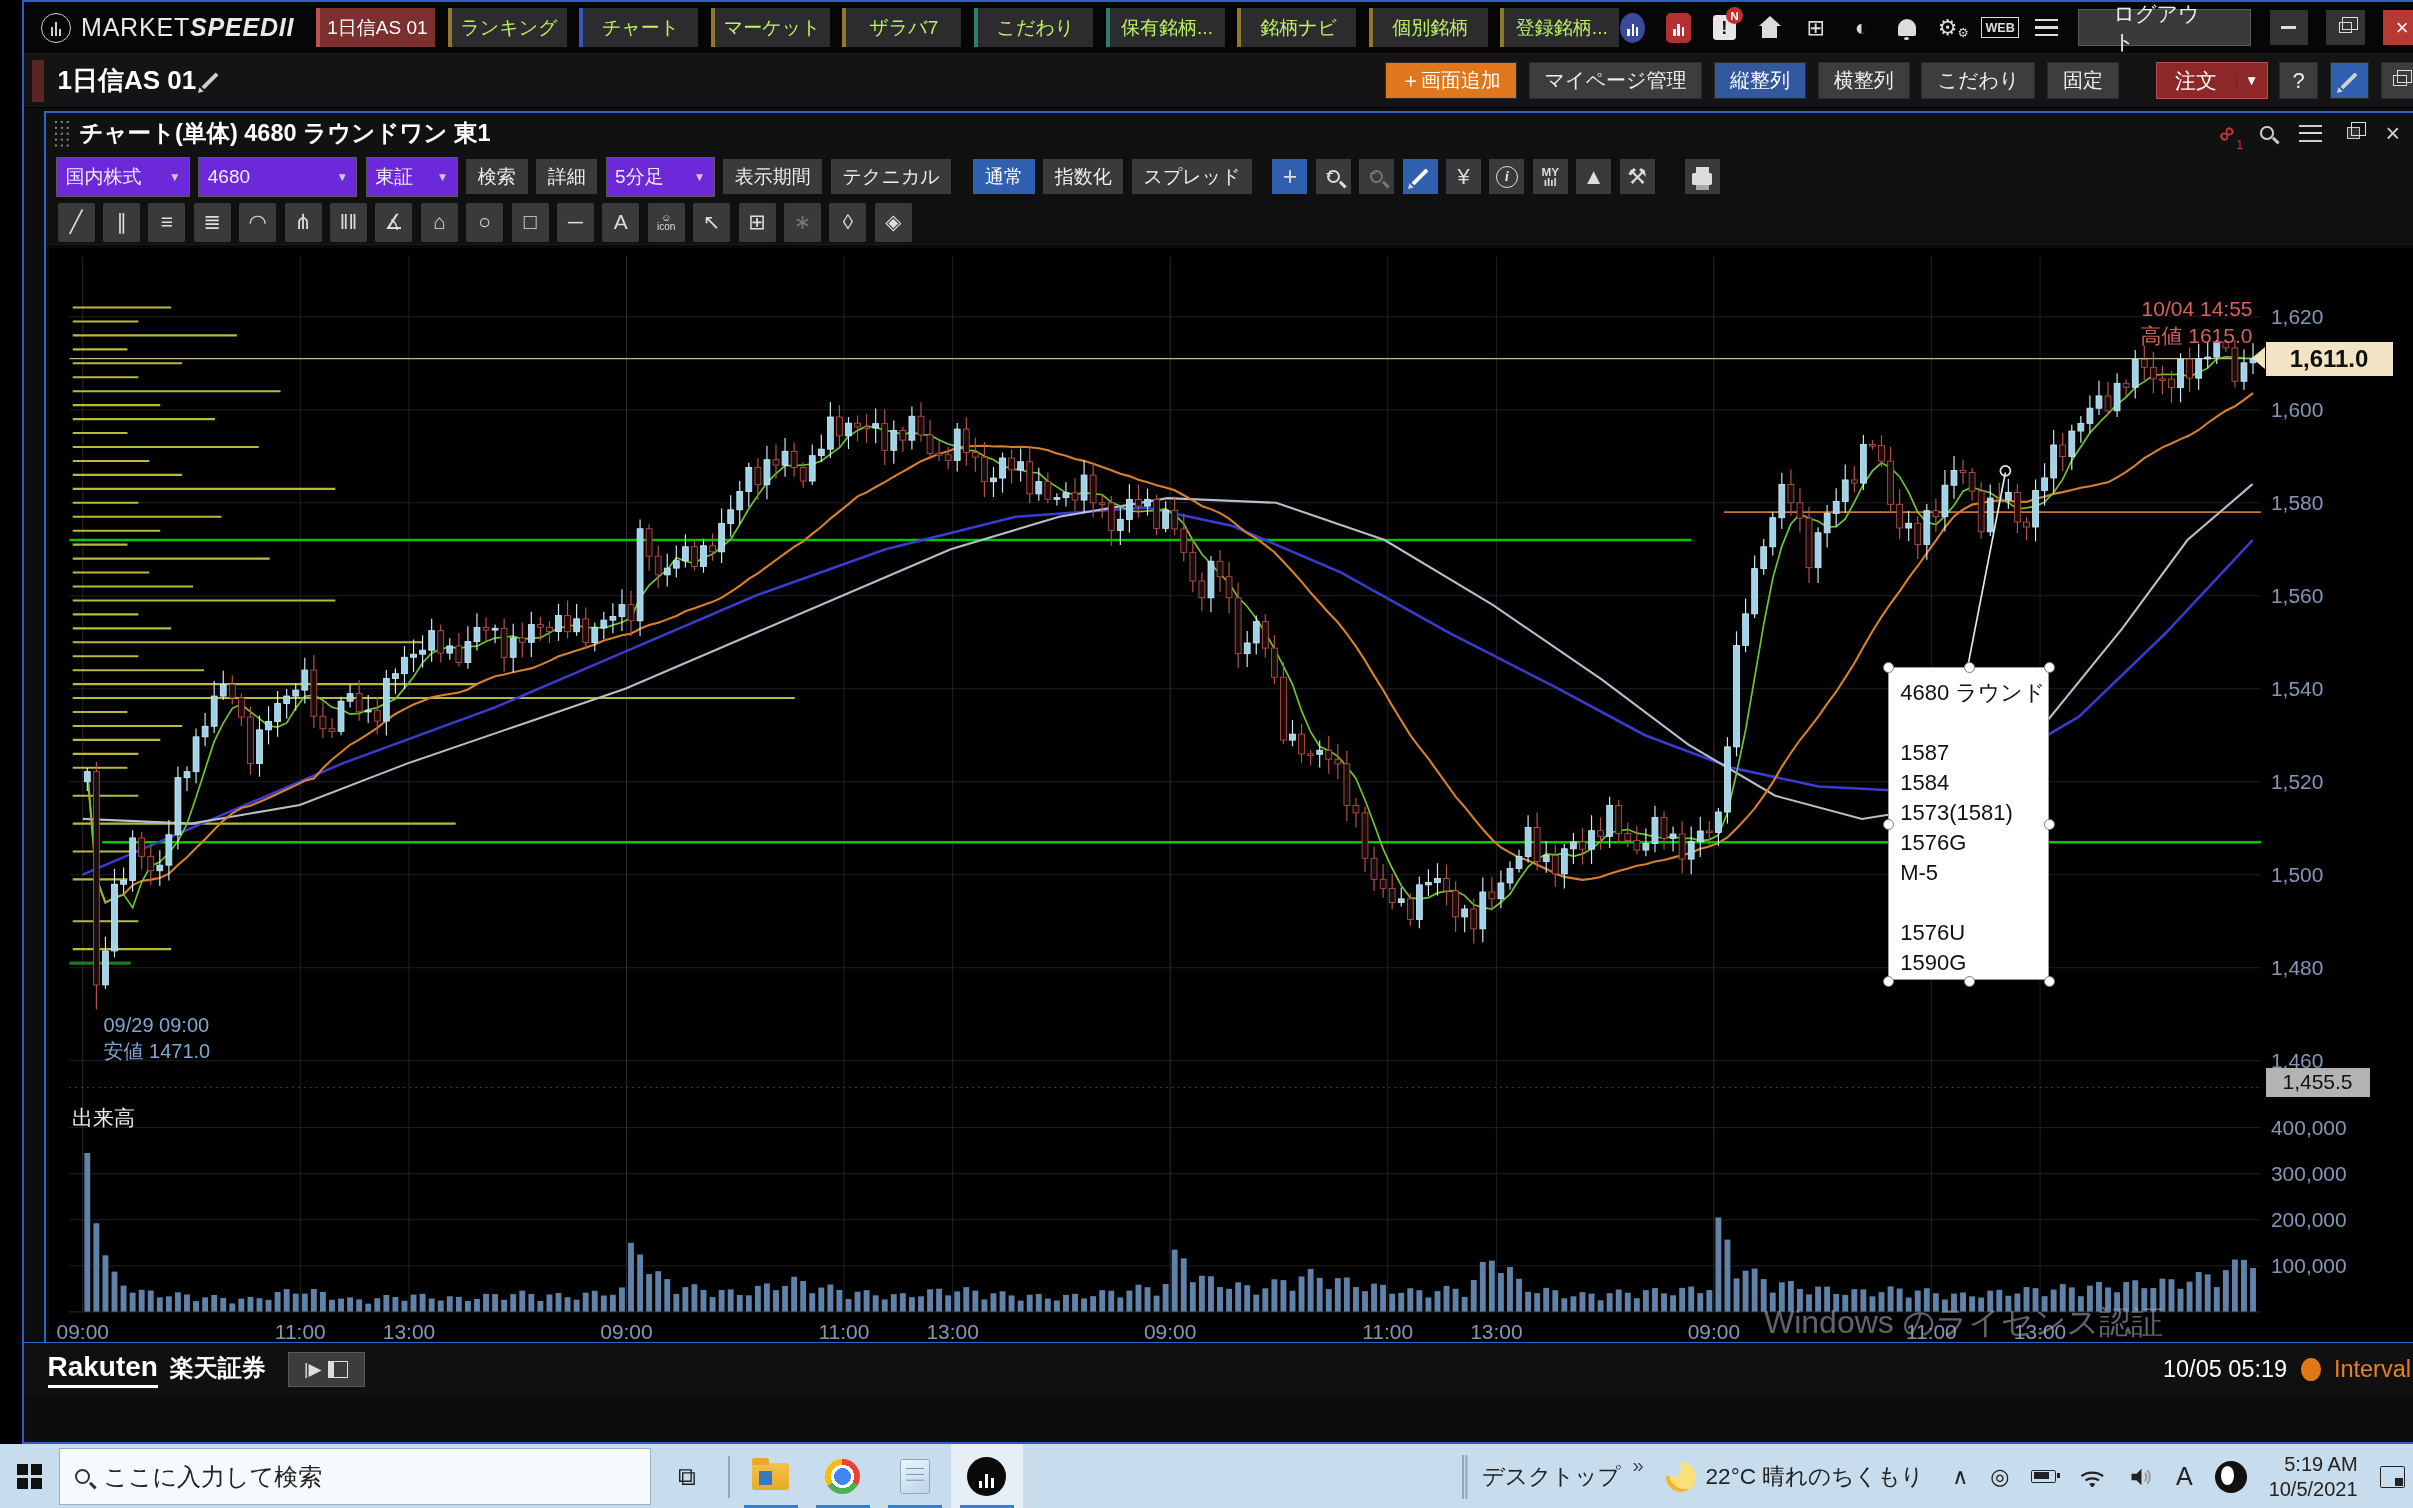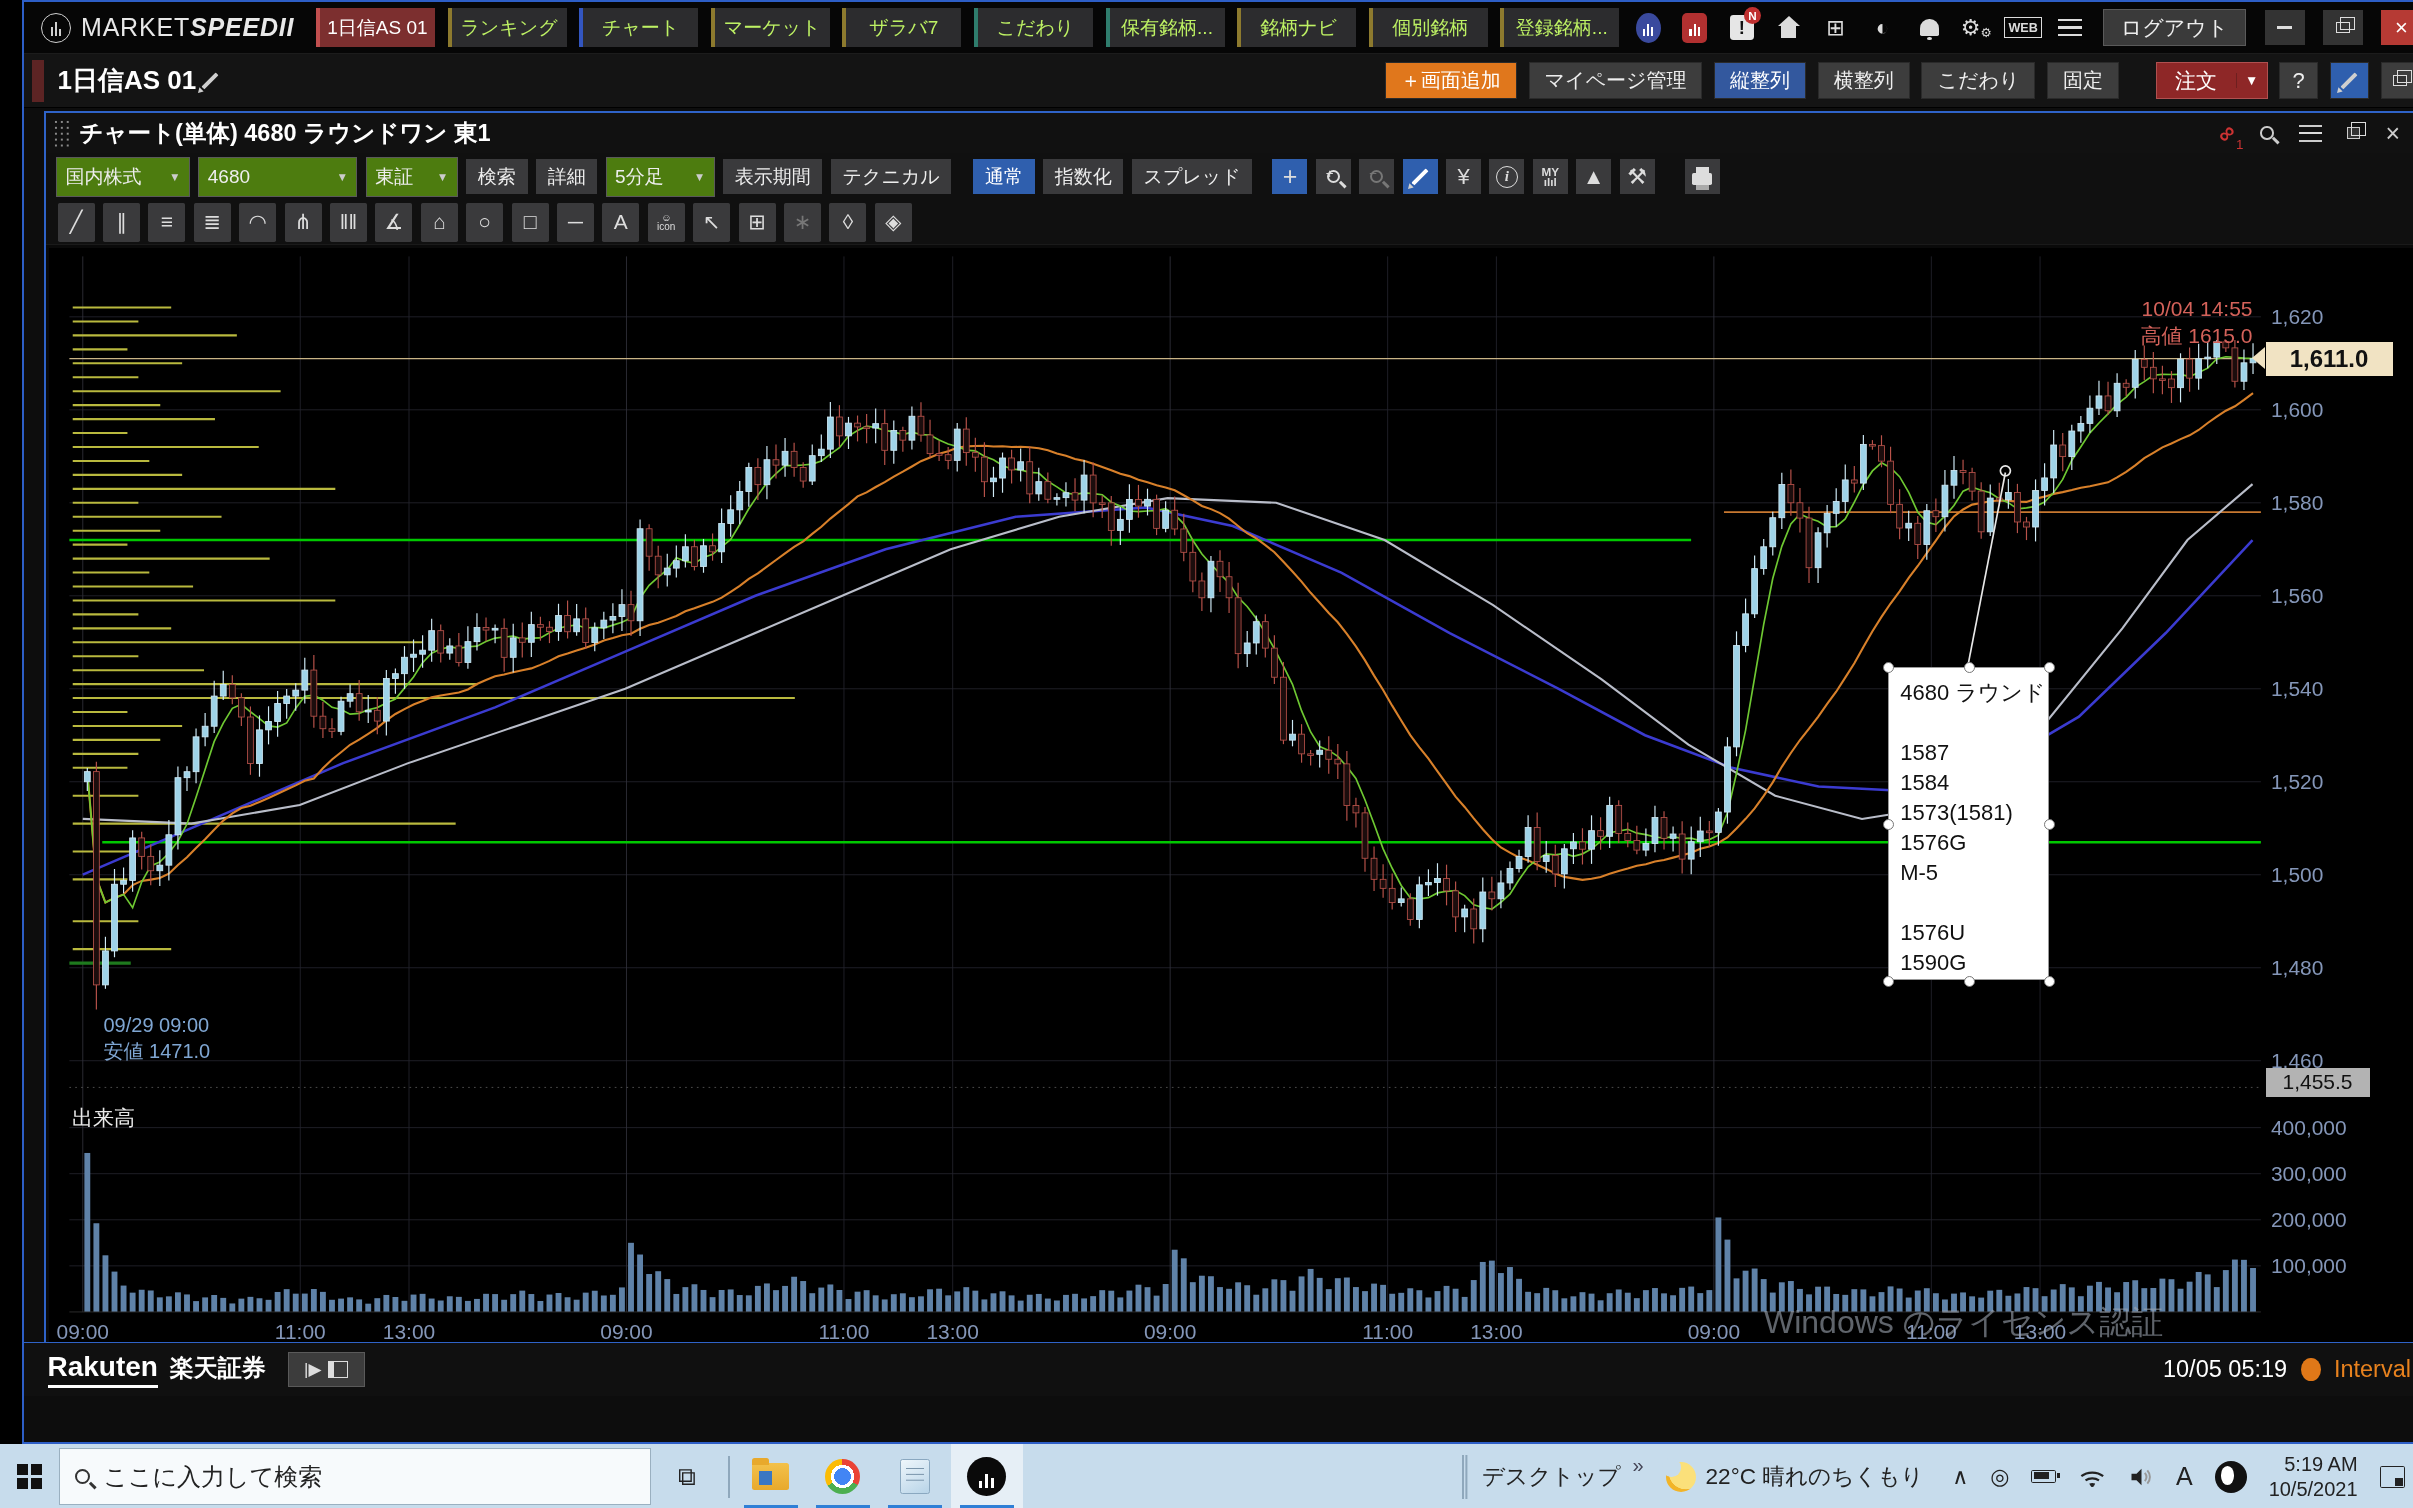--- a/index.html
+++ b/index.html
@@ -35,21 +35,21 @@
     background:#c03030; color:#fff; font-size:11.7px; font-weight:bold; display:flex; align-items:center; justify-content:center; }
   .homeico { position:relative; width:22px; height:20px; }
   .homeico::before { content:""; position:absolute; left:0; top:-1.7px; border-left:11px solid transparent;
     border-right:11px solid transparent; border-bottom:10px solid #dcdcdc; }
   .homeico::after { content:""; position:absolute; left:3.4px; top:8.4px; width:15px; height:11.7px; background:#dcdcdc; }
   .webbox { border:1.7px solid #dcdcdc; font-size:12.6px; font-weight:bold; padding:2.5px 3.4px; color:#dcdcdc; }
   .burger { width:23.5px; height:17px; border-top:2.5px solid #dcdcdc; border-bottom:2.5px solid #dcdcdc; position:relative; }
   .burger::after { content:""; position:absolute; left:0; top:5px; width:100%; height:2.5px; background:#dcdcdc; }
   .bellico { position:relative; width:18.4px; height:17px; background:#dcdcdc; border-radius:9.2px 9.2px 1.7px 1.7px; }
   .bellico::after { content:""; position:absolute; left:6.7px; bottom:-4.2px; width:5px; height:3.4px; border-radius:50%; background:#dcdcdc; }
-  #logout-btn { height:37px; padding:0 17px; background:#3a3a3a; border:0.8px solid #5a5a5a;
+  #logout-btn { height:37px; padding:0 34px; background:#3a3a3a; border:0.8px solid #5a5a5a;
     color:#eee; font-size:21px; display:flex; align-items:center; }
   .winctl { width:40px; height:35px; display:flex; align-items:center; justify-content:center;
     background:#333; color:#ddd; font-size:22px; }
   .winctl.close { background:#b63a34; color:#fff; }
   .minbar { width:15px; height:2.5px; background:#ddd; }
   .restsq { position:relative; width:13.4px; height:11.7px; border:1.7px solid #ddd; background:#333; }
   .restsq::before { content:""; position:absolute; left:2.5px; top:-5.9px; width:13.4px; height:11.7px; border:1.7px solid #ddd; }
 
   
   #wsbar { height:54px; background:#141414; display:flex; align-items:center; border-bottom:0.8px solid #000; }
@@ -81,21 +81,21 @@
   #cw-title { color:#fff; font-size:23.5px; font-weight:bold; }
   #cw-icons { margin-left:auto; display:flex; align-items:center; gap:25px; padding-right:15px; }
   .cwico { color:#ccc; font-size:22px; position:relative; display:flex; align-items:center; justify-content:center; }
   .linkico { color:#cc3333; font-size:23.5px; font-weight:bold; transform:rotate(-45deg); }
   .linksub { position:absolute; right:-8.4px; bottom:-5px; color:#cc3333; font-size:13.4px; transform:rotate(0deg); }
   .mag { position:relative; width:13.4px; height:13.4px; border:2.5px solid #ccc; border-radius:50%; }
   .mag::after { content:""; position:absolute; left:10px; top:11px; width:7.5px; height:2.5px;
     background:#ccc; transform:rotate(45deg); }
 
   #cw-toolbar1 { height:47px; display:flex; align-items:center; gap:8.4px; padding:0 10px; background:#101010; }
-  .dd { height:40px; background:#4d7c0f; border:0.8px solid #5a5a5a; color:#eee; font-size:19px;
+  .dd { height:40px; background:#6d28d9; border:0.8px solid #5a5a5a; color:#eee; font-size:19px;
     display:flex; align-items:center; padding:0 8.4px; }
   .dd .caret { margin-left:auto; font-size:11.7px; color:#ccc; padding-left:8.4px; }
   .tbtn { height:35px; padding:0 11.7px; background:#3a3a3c; color:#eee; font-size:19px;
     display:flex; align-items:center; }
   .tbtn.active { background:#2f5fae; color:#fff; }
   .ibtn { width:35px; height:35px; background:#3a3a3c; color:#ddd; font-size:22px;
     display:flex; align-items:center; justify-content:center; position:relative; }
   .ibtn.bluebg { background:#2f5fae; }
   .ibtn.dim { color:#777; }
   .ibtn .mag { border-color:#ddd; }

